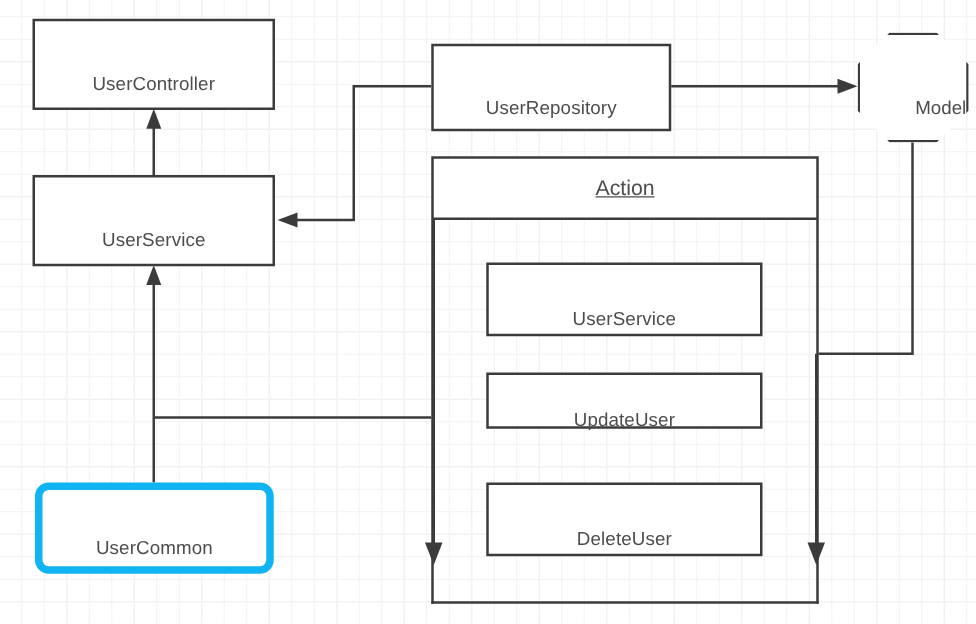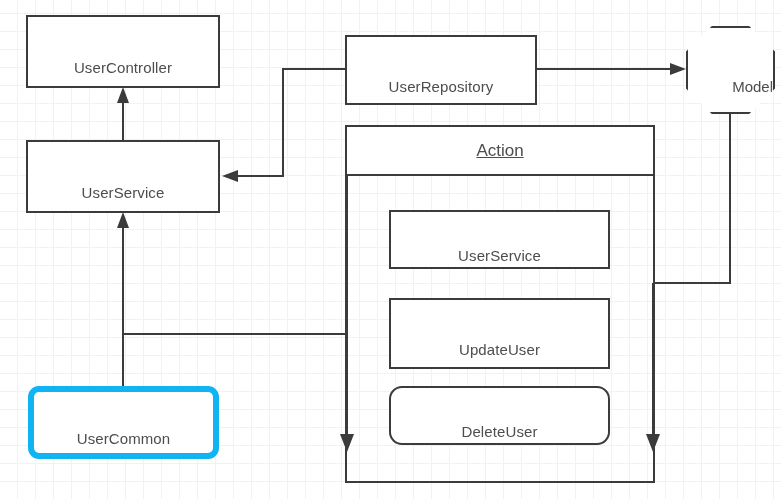--- a/index.html
+++ b/index.html
@@ -164,21 +164,21 @@
   </div>
 
   <div class="octagon" style="left:686px; top:26px; width:89px; height:88px;justify-content:flex-end;">
     <span class="node-label">Model</span>
   </div>
 
   <div class="node" style="left:389px; top:210px; width:221px; height:59px;">
     <span class="node-label">UserService</span>
   </div>
 
-  <div class="node" style="left:389px; top:298px; width:221px; height:71px;">
+  <div class="node" style="left:389px; top:298px; width:221px; height:45px;">
     <span class="node-label">UpdateUser</span>
   </div>
 
-  <div class="node" style="left:389px; top:386px; width:221px; height:59px;border-radius:13px;">
+  <div class="node" style="left:389px; top:386px; width:221px; height:59px;">
     <span class="node-label">DeleteUser</span>
   </div>
 
 </div>
 
 </body></html>

